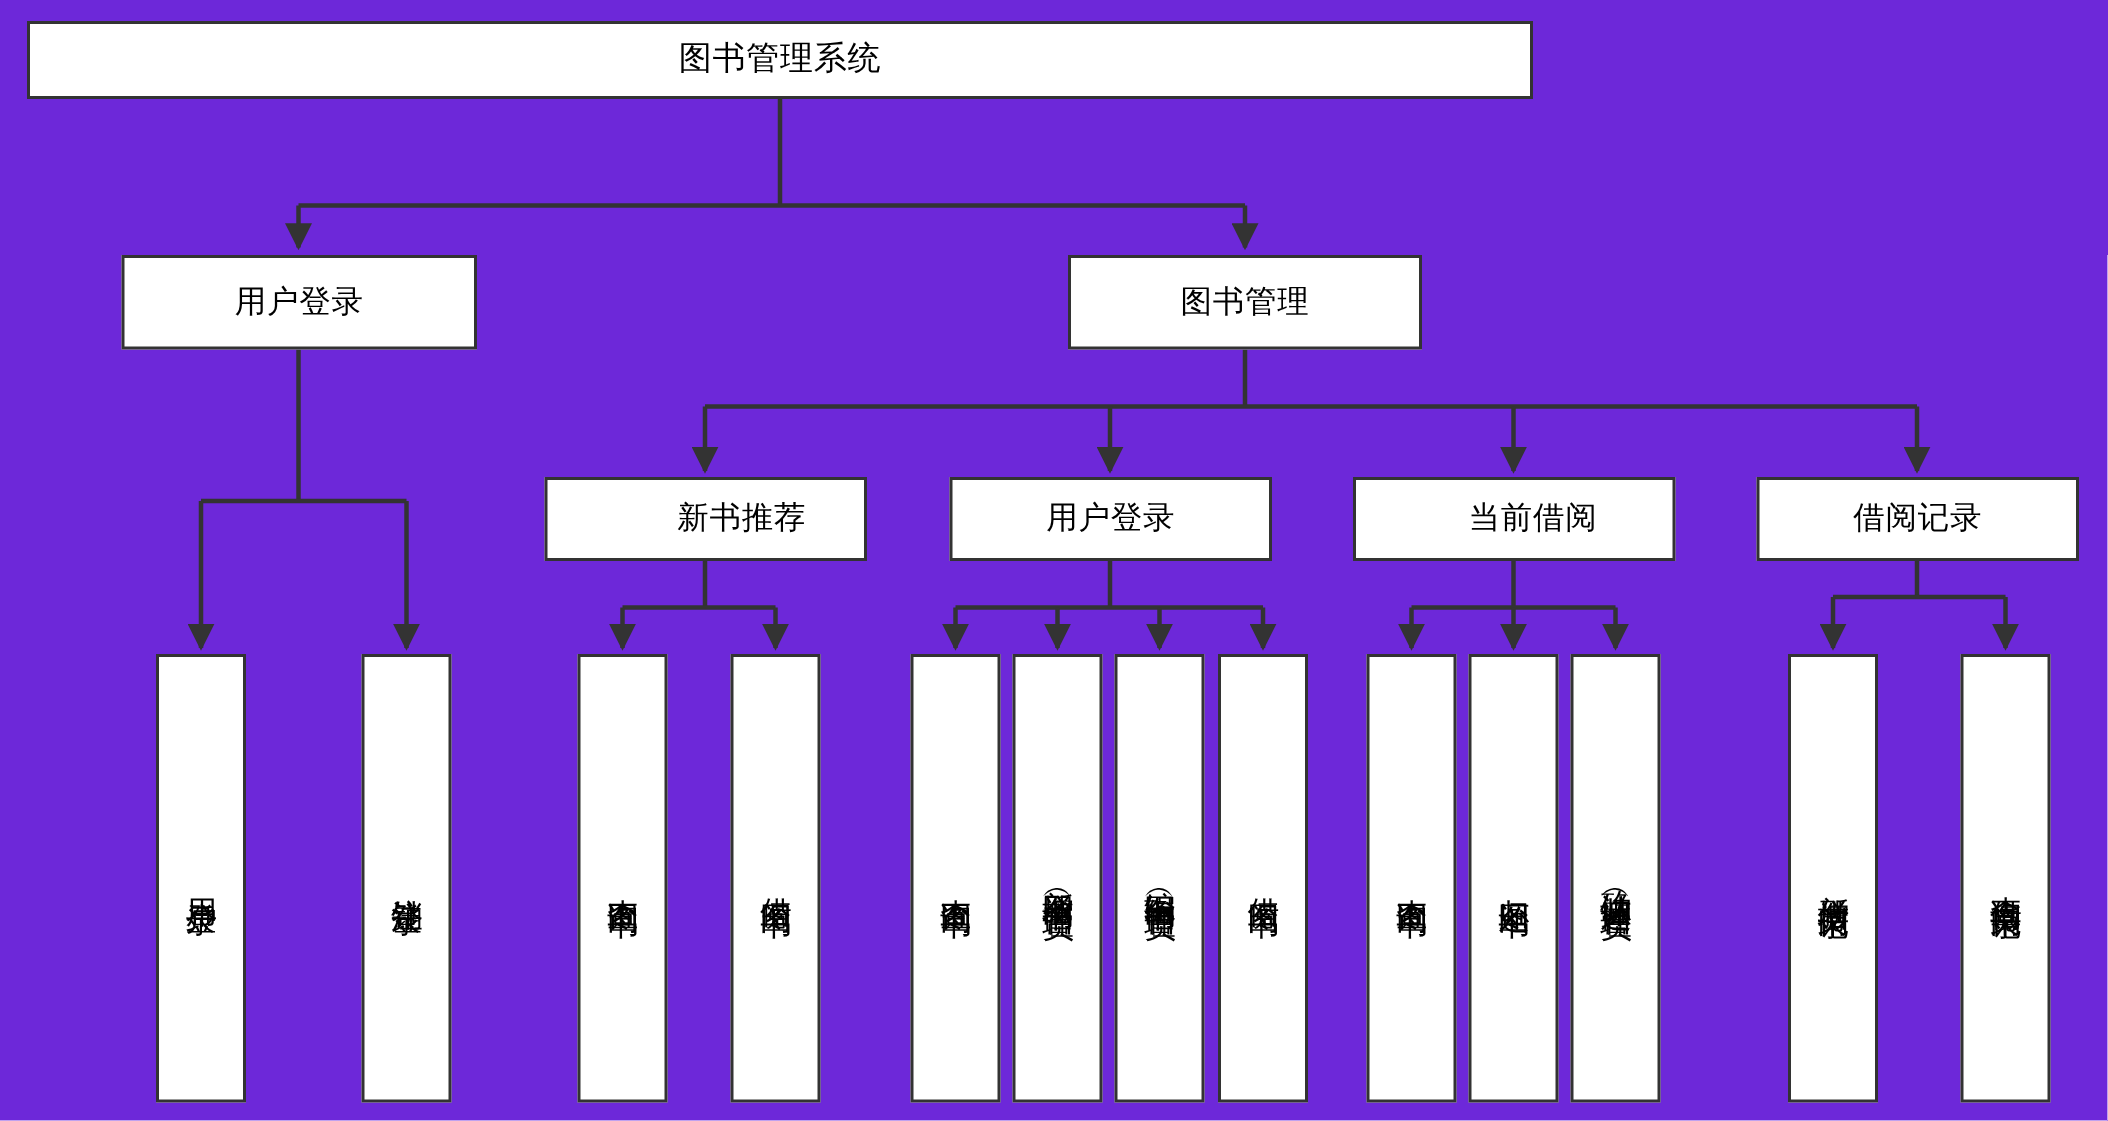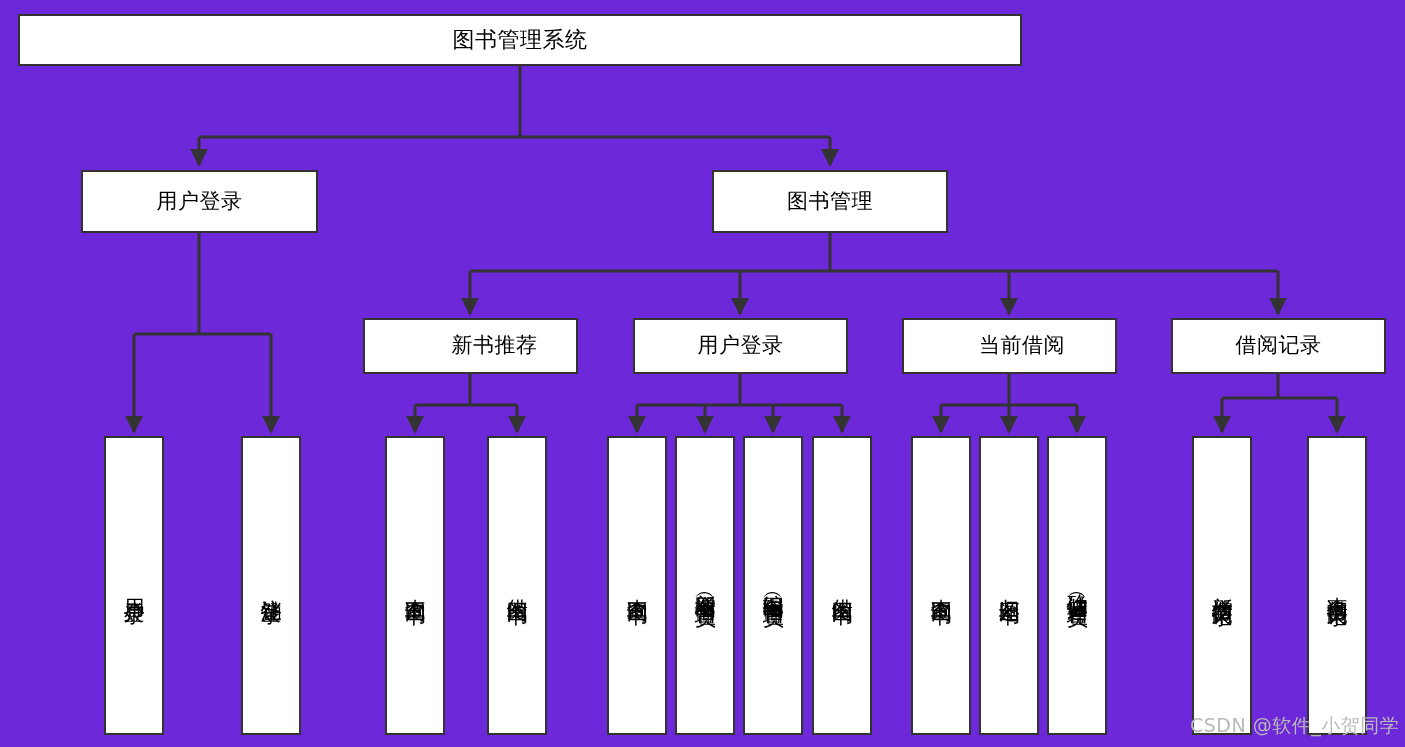--- a/index.html
+++ b/index.html
@@ -194,15 +194,14 @@
     <span class="label">确认归还（管理员）</span>
   </div>
 
   <div class="node vert" style="left:1192px; top:436px; width:60px; height:299px;">
     <span class="label">新增借阅记录</span>
   </div>
   <div class="node vert" style="left:1307px; top:436px; width:60px; height:299px;">
     <span class="label">查询借阅记录</span>
   </div>
 
-  <div class="watermark" style="left:1190px; top:713px;">CSDN @软件_小贺同学</div>
 
 </div>
 
 </body></html>

